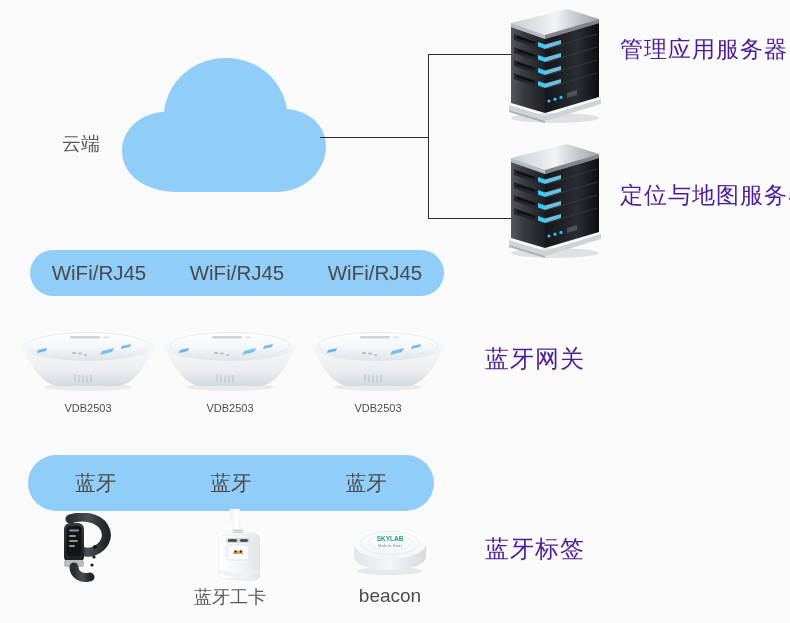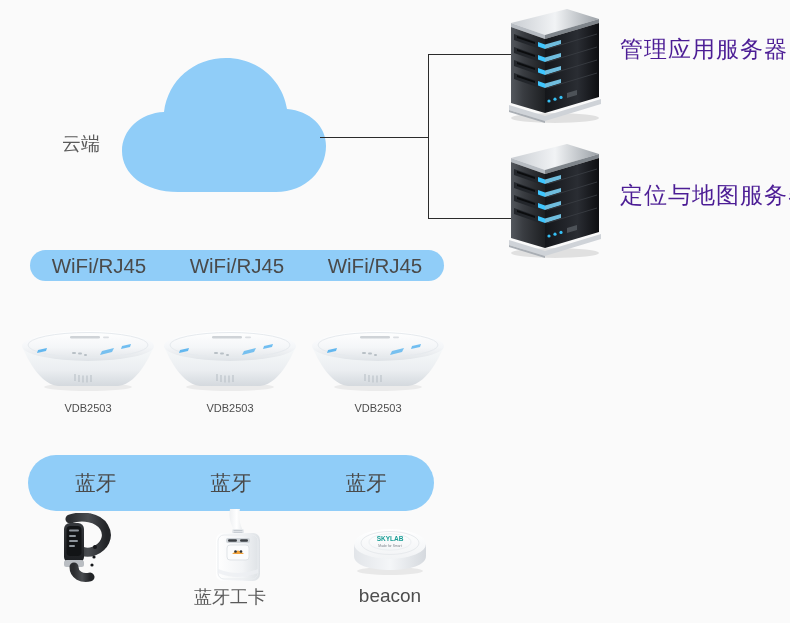--- a/index.html
+++ b/index.html
@@ -31,21 +31,21 @@
     position:absolute;
     background:#90cdf8;
     border-radius:999px;
     display:flex; align-items:center;
   }
   .band .cell{
     flex:1 1 0; text-align:center;
     font-size:20px; color:#4a4a4a;
     white-space:nowrap;
   }
-  #band-wifi{ left:30px; top:250px; width:414px; height:31px; }
+  #band-wifi{ left:30px; top:250px; width:414px; height:46px; }
   #band-wifi .cell{ font-size:20.5px; }
   #band-bt  { left:28px; top:455px; width:406px; height:56px; }
   #band-bt .cell{ font-size:20.5px; }
 
   
   .server{ position:absolute; width:98px; height:118px; }
 
   
   .gateway{ position:absolute; width:140px; height:62px; }
 
@@ -321,20 +321,21 @@
         <path d="M57,44 L57,51"></path>
           <path d="M61,45 L61,52"></path>
         <path d="M65,45.5 L65,52.5"></path>
           <path d="M69,45.5 L69,52.5"></path>
         <path d="M73,45 L73,52"></path>
       </g>
     </svg>
   </div>
   <div class="cap lbl-lat" style="left:308px; top:402px; width:140px;">VDB2503</div>
 
+  <div class="lbl lbl-cn-big" style="left:485px; top:343px; font-size:24px;">蓝牙网关</div>
 
   <div class="band" id="band-bt">
     <span class="cell">蓝牙</span>
     <span class="cell">蓝牙</span>
     <span class="cell">蓝牙</span>
   </div>
 
   <div class="tagdev" style="left:48px; top:513px; width:84px; height:70px;">
     <svg width="84" height="70" viewBox="0 0 84 70">
       <defs>
@@ -433,14 +434,15 @@
       <ellipse cx="40" cy="20" rx="36" ry="15" fill="url(#pucktop)"></ellipse>
       <ellipse cx="40" cy="19" rx="29" ry="11.5" fill="none" stroke="#e7eaed" stroke-width="1"></ellipse>
       <ellipse cx="40" cy="18" rx="21" ry="8.2" fill="none" stroke="#eceff2" stroke-width="1"></ellipse>
 
       <text x="40" y="17" text-anchor="middle" font-family="'Liberation Sans',sans-serif" font-size="6.5" font-weight="bold" fill="#1a9e96">SKYLAB</text>
       <text x="40" y="22.5" text-anchor="middle" font-family="'Liberation Sans',sans-serif" font-size="3.4" fill="#7e868d">Made for Smart</text>
     </svg>
   </div>
   <div class="cap lbl-lat" style="left:330px; top:585px; width:120px; font-size:19px;">beacon</div>
 
+  <div class="lbl lbl-cn-big" style="left:485px; top:533px; font-size:24px;">蓝牙标签</div>
 
 </div>
 
 </body></html>

